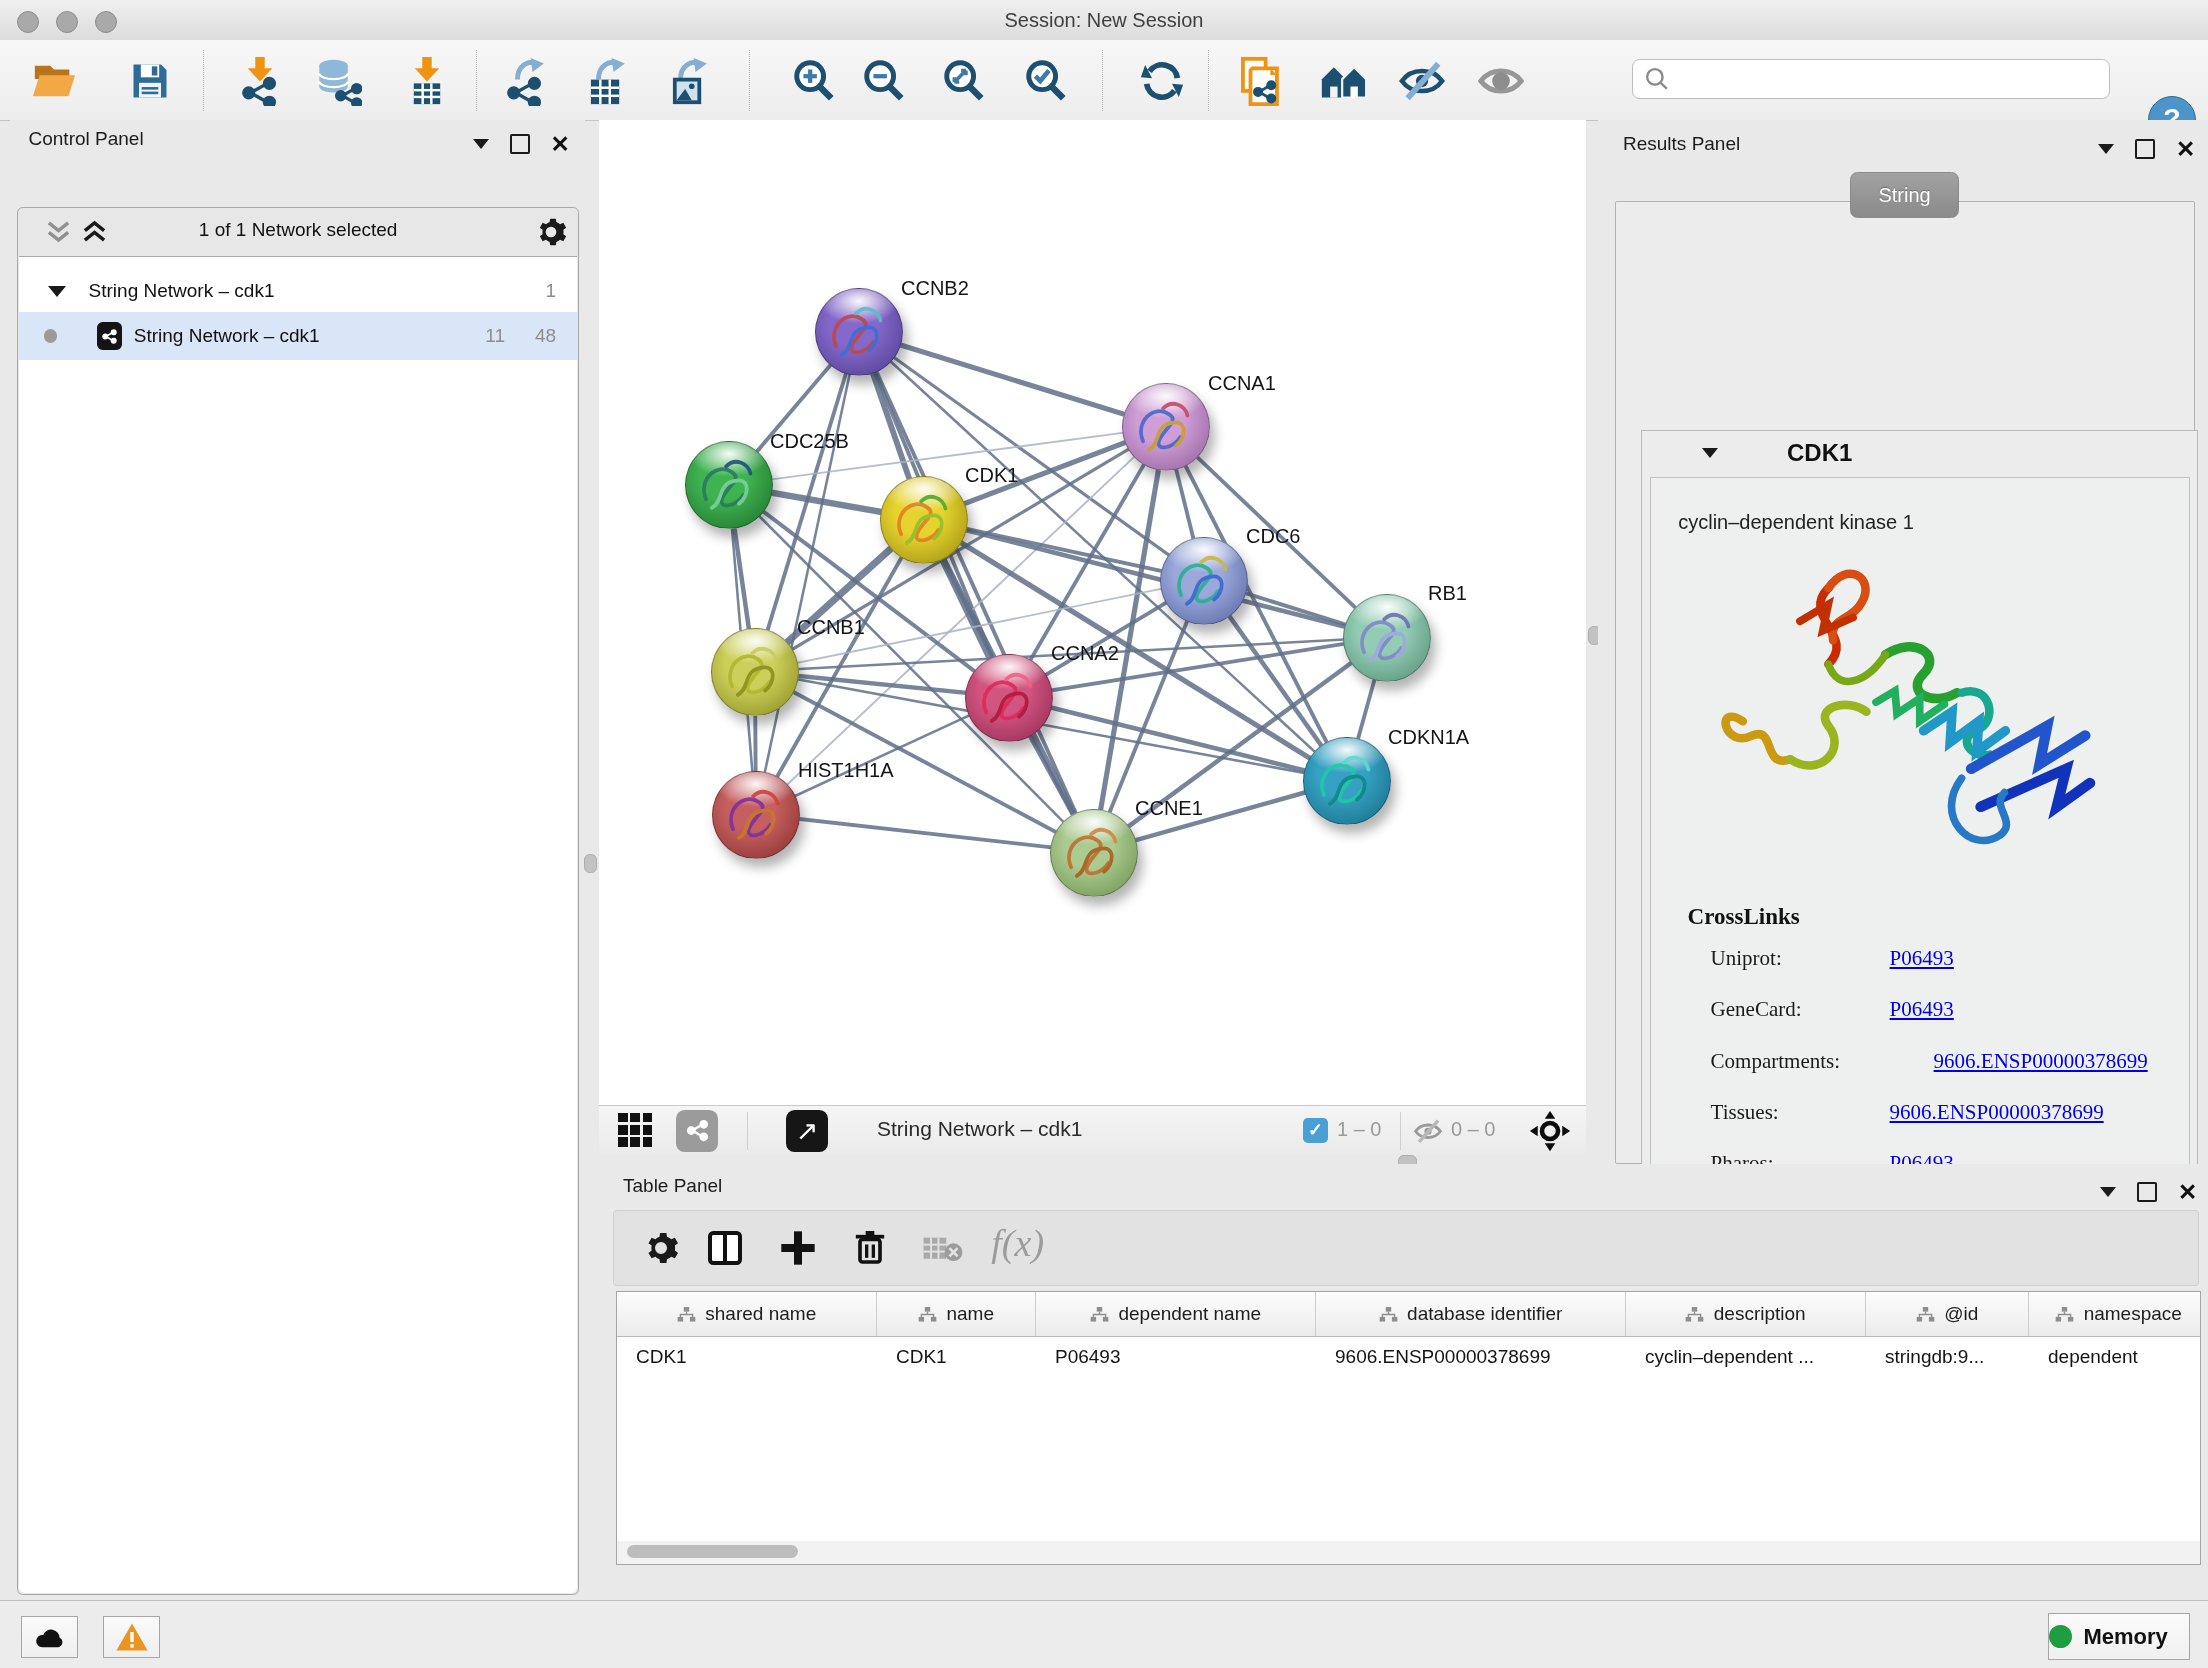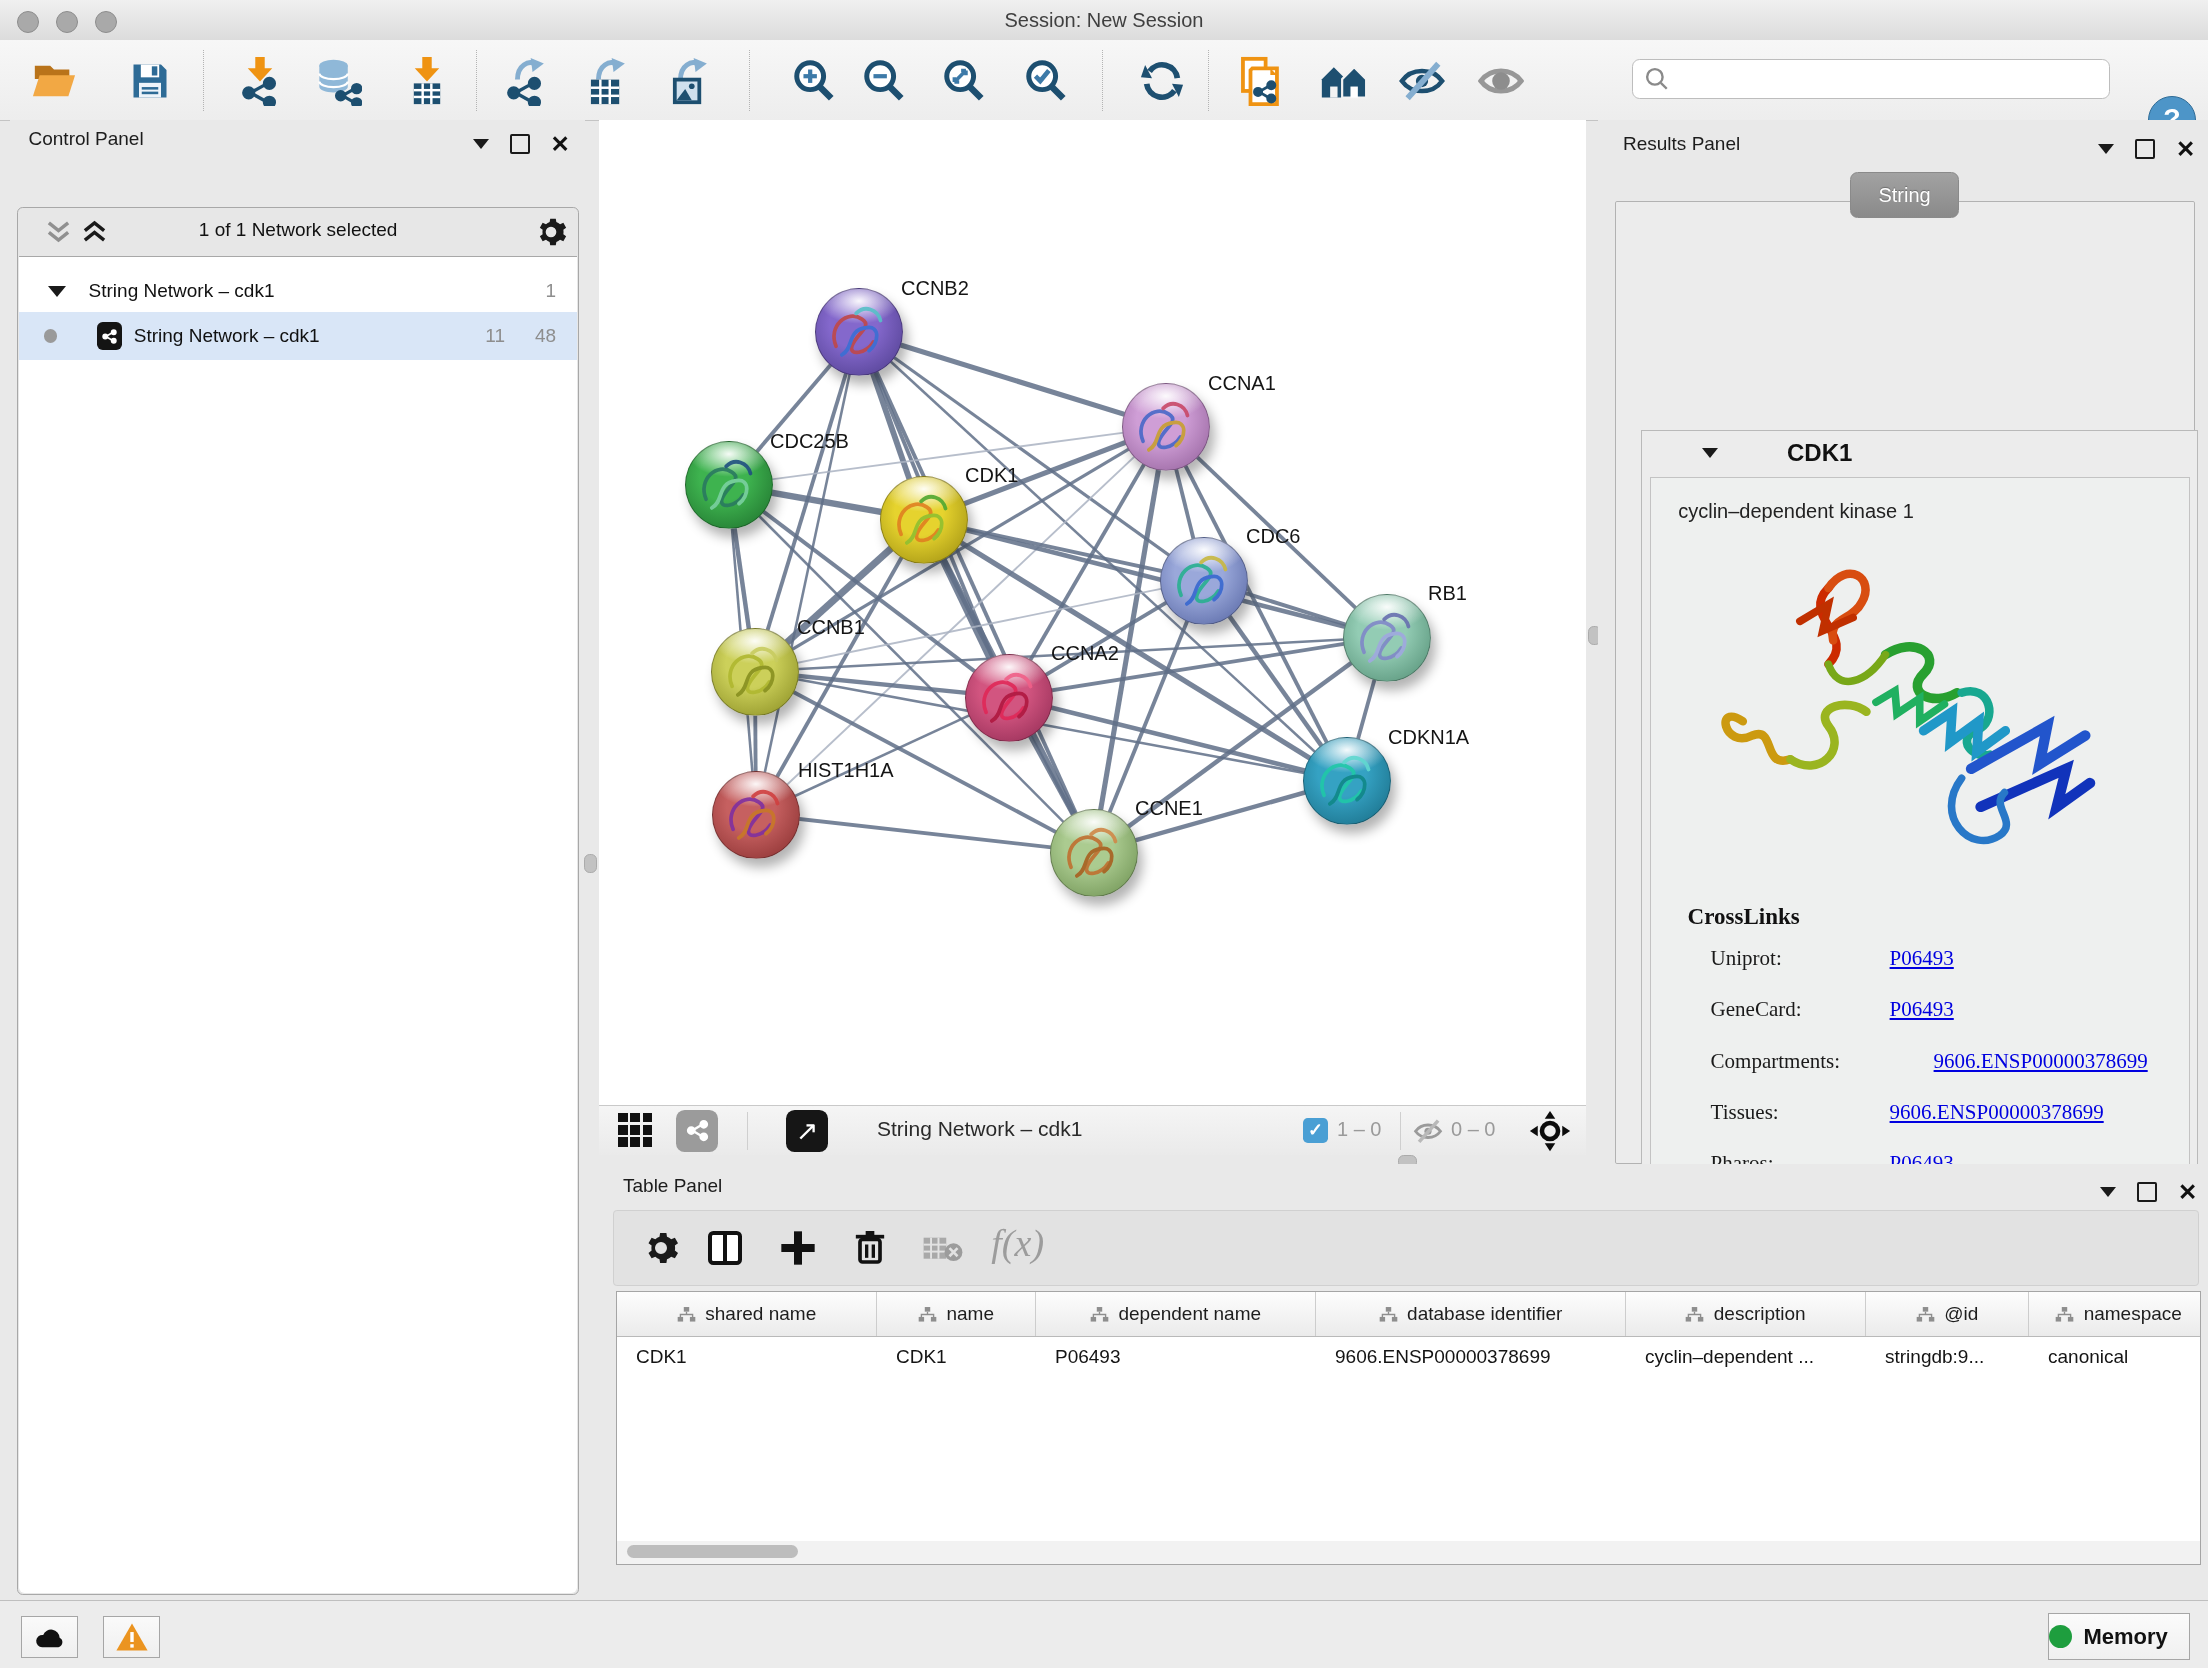--- a/index.html
+++ b/index.html
@@ -551,21 +551,21 @@
     <span class="xmark">✕</span>
   </div>
   <div id="rp-tab" class="tab active abs">String</div>
   <div id="rp-box" class="abs">
     <div id="rp-box2" class="abs">
       <div id="rp-entryhead" class="abs">
         <span class="caret abs" style="left:60px;top:17px"></span>
         <span class="abs" style="left:145px;top:7.6px;font-size:24px;font-weight:bold">CDK1</span>
       </div>
       <div id="rp-inner" class="abs">
-        <div class="abs" id="rp-desc" style="left:27.6px;top:22px">cyclin–dependent kinase 1</div>
+        <div class="abs" id="rp-desc" style="left:27.6px;top:33px">cyclin–dependent kinase 1</div>
         <svg class="abs" style="left:25px;top:53px" width="438" height="371" viewBox="0 0 440 390">
           <g fill="none" stroke-linecap="round">
             <path d="M150 60 C120 90 180 110 150 140" stroke="#cc2a00" stroke-width="9"></path>
             <path d="M150 60 C170 30 200 50 185 75 C175 95 150 90 155 115" stroke="#d84d10" stroke-width="9"></path>
             <path d="M120 95 l30 -18 l-6 28 l32 -14" stroke="#c03000" stroke-width="8"></path>
             <path d="M60 200 C30 180 40 230 70 215 C95 205 80 250 110 240" stroke="#cc9a10" stroke-width="9"></path>
             <path d="M110 240 C140 260 170 230 150 205 C135 185 170 175 190 190" stroke="#9ab520" stroke-width="9"></path>
             <path d="M210 130 C240 110 270 130 250 150 C230 170 260 185 285 170" stroke="#28a030" stroke-width="10"></path>
             <path d="M200 180 l20 -12 l2 24 l24 -16 l0 24 l26 -18" stroke="#20b060" stroke-width="8"></path>
             <path d="M290 170 C320 160 330 200 305 210 C285 218 300 240 320 235" stroke="#18a890" stroke-width="9"></path>
@@ -710,21 +710,21 @@
           <span>namespace</span>
         </div>
       </div>
     <div id="tp-row">
         <div class="dcell" style="width: 260px; flex: 0 0 260px;">CDK1</div>
         <div class="dcell" style="width: 159px; flex: 0 0 159px;">CDK1</div>
         <div class="dcell" style="width: 280px; flex: 0 0 280px;">P06493</div>
         <div class="dcell" style="width: 310px; flex: 0 0 310px;">9606.ENSP00000378699</div>
         <div class="dcell" style="width: 240px; flex: 0 0 240px;">cyclin–dependent ...</div>
         <div class="dcell" style="width: 163px; flex: 0 0 163px;">stringdb:9...</div>
-        <div class="dcell" style="width: 180px; flex: 0 0 180px;">canonical</div>
+        <div class="dcell" style="width: 180px; flex: 0 0 180px;">dependent</div>
       </div>
   </div>
   <div id="tp-scroll" class="abs">
     <div id="tp-thumb" class="abs"></div>
   </div>
 </div>
 
 <div id="statusbar" class="abs">
   <div class="sbtn" style="left:21px">
     <svg width="34" height="28.5" viewBox="0 0 24 18">

